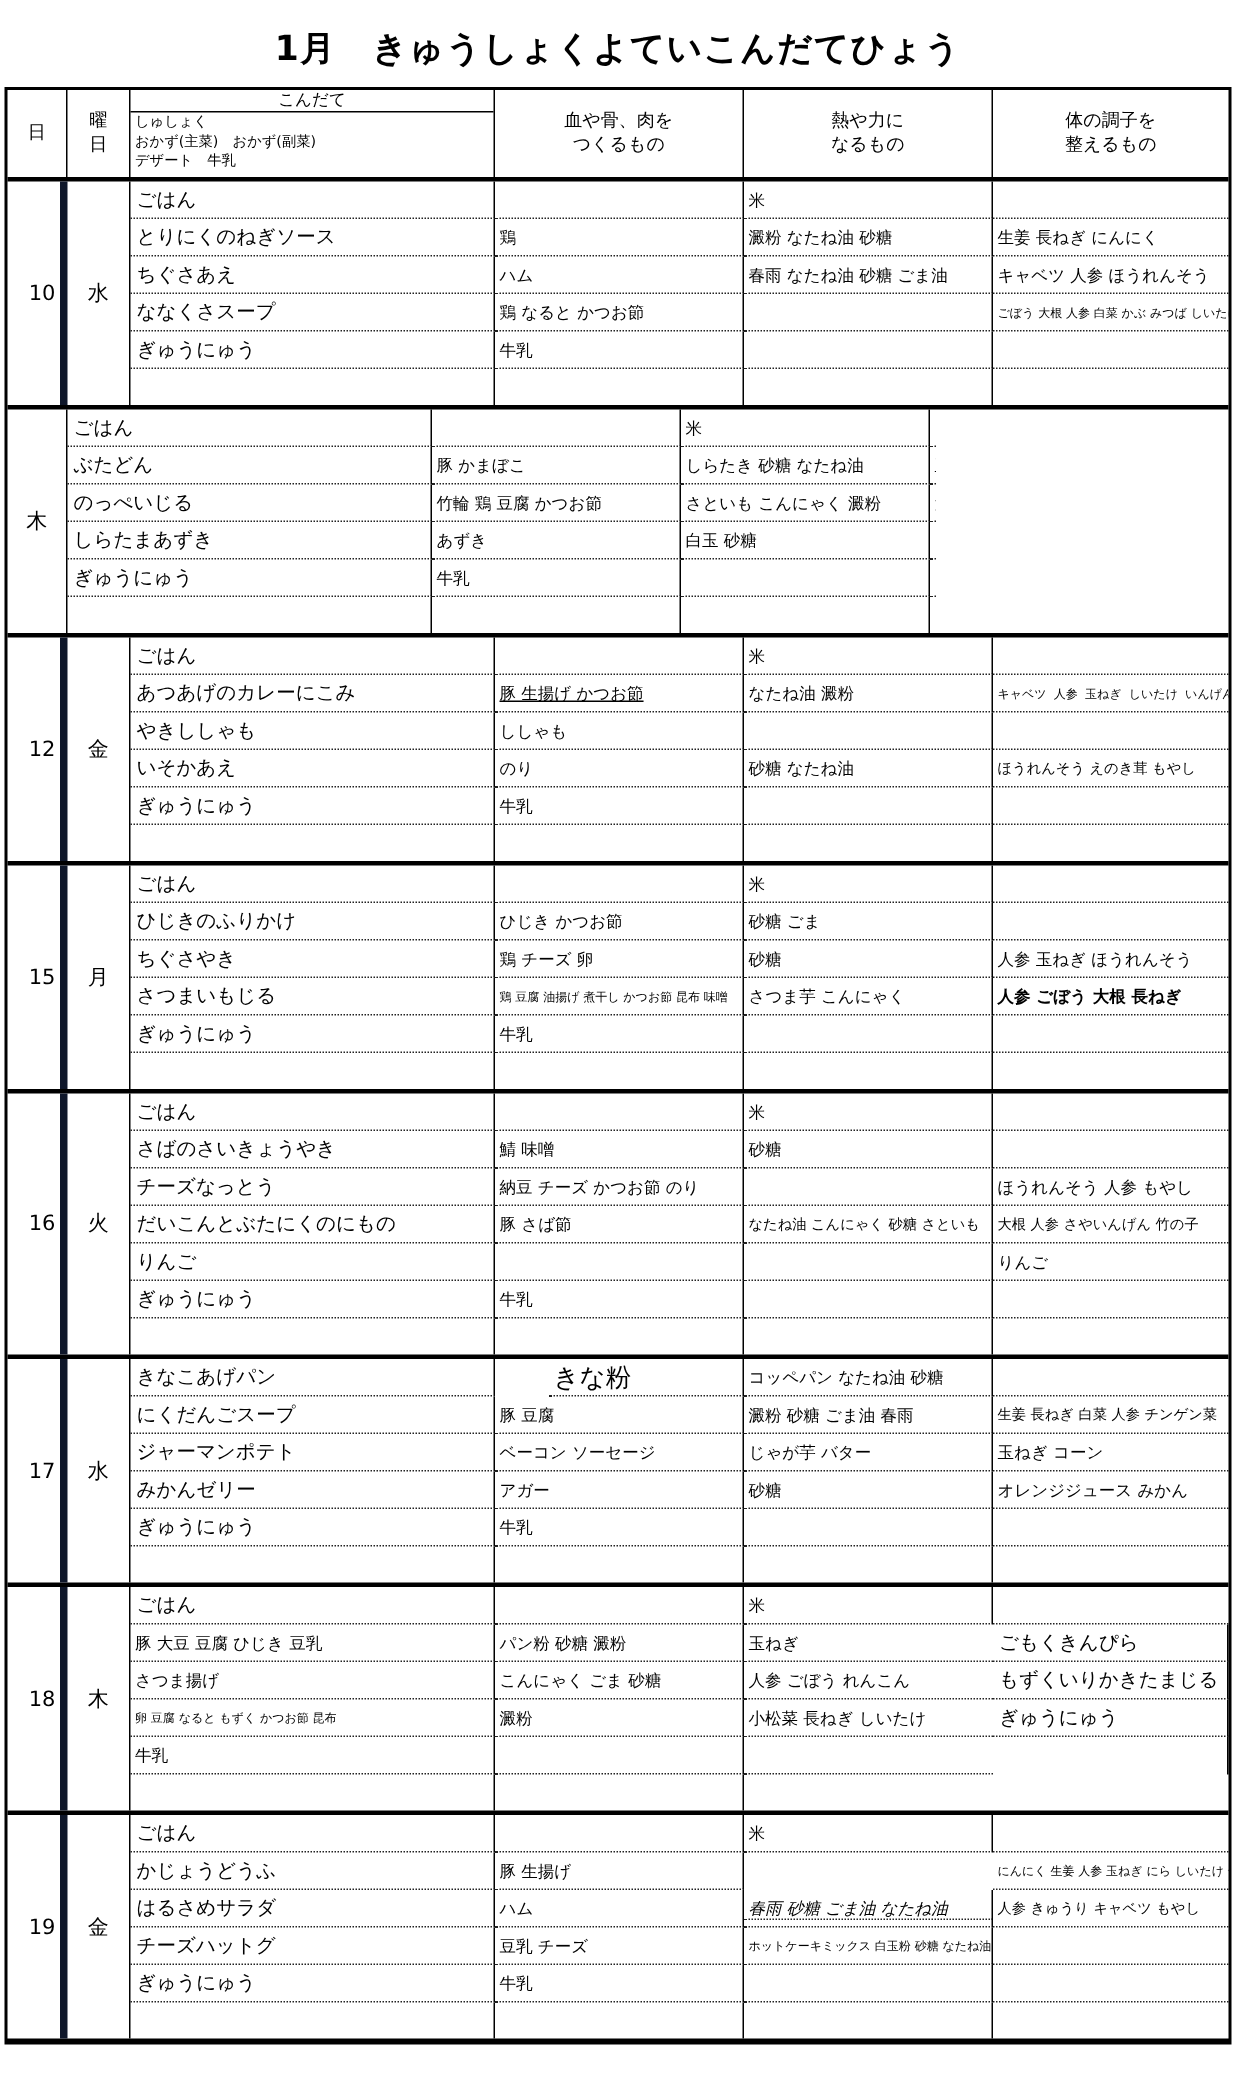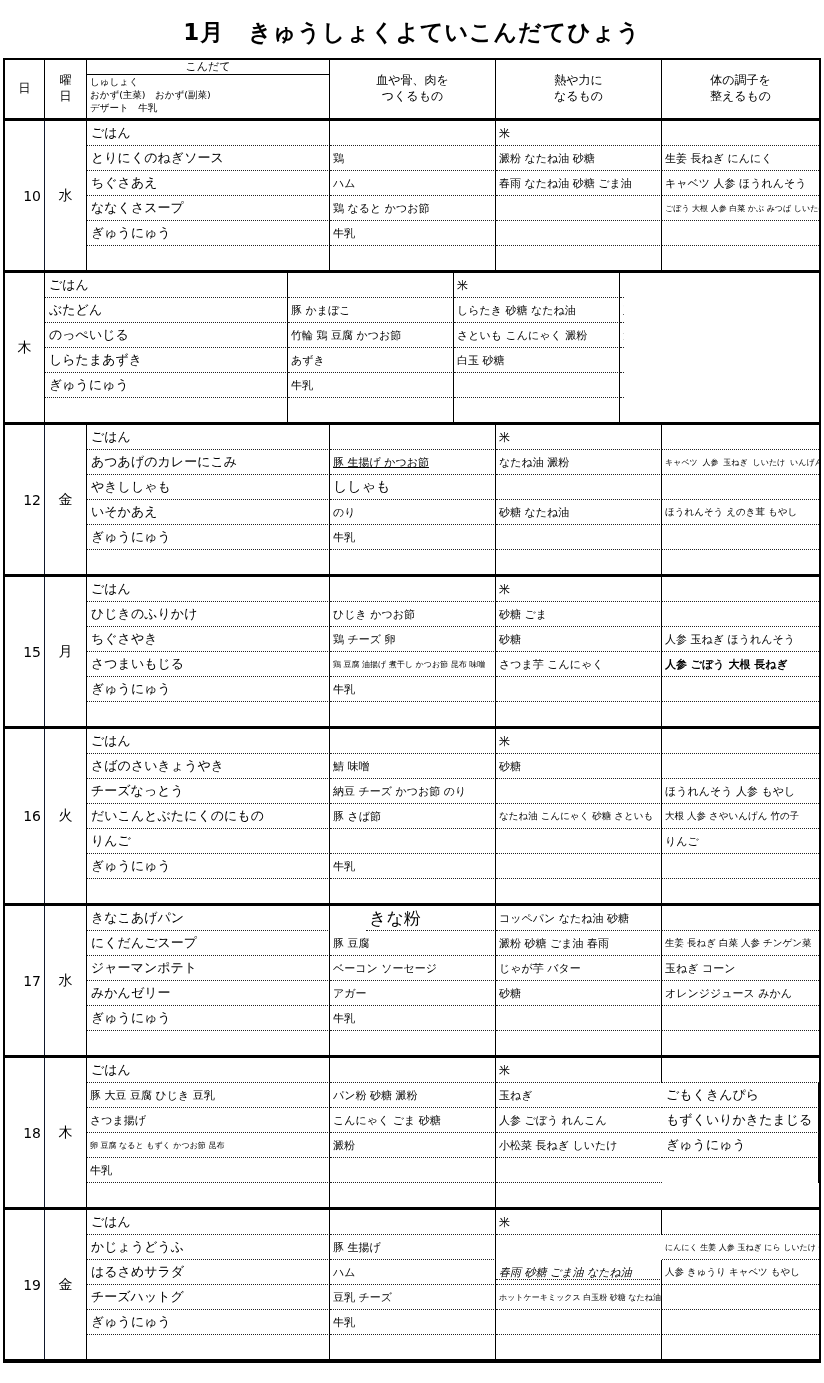--- a/index.html
+++ b/index.html
@@ -43,21 +43,21 @@
     flex:1; font-size:9.5px; text-align:left; padding:1px 0 0 3px;
     line-height:1.35; white-space:pre-line;
   }
   
   .day-block {
     display:grid;
     grid-template-columns:40px 42px 1fr;
     border-top:3px solid #000;
   }
   .date-cell {
-    border-right:1px solid #0f172a;
+    border-right:5px solid #0f172a;
     display:flex; align-items:center; justify-content:flex-end;
     padding-right:3px; font-size:14px;
   }
   .weekday-cell {
     border-right:1px solid #000;
     display:flex; align-items:center; justify-content:center;
     font-size:14px;
   }
   .rows-wrap {
     display:grid;
@@ -163,21 +163,21 @@
         <div class="rows-wrap" style="grid-template-rows: repeat(5, 25px) 1fr;">
           <div class="cell c0 menu-cell">ごはん</div>
           <div class="cell c1 ing-cell" style="font-size: 11px;"></div>
           <div class="cell c2 ing-cell" style="font-size: 11px;">米</div>
           <div class="cell c3 ing-cell" style="font-size: 11px;"></div>
           <div class="cell c0 menu-cell">あつあげのカレーにこみ</div>
           <div class="cell c1 ing-cell" style="font-size: 11px; text-decoration: underline;">豚 生揚げ かつお節</div>
           <div class="cell c2 ing-cell" style="font-size: 11px;">なたね油 澱粉</div>
           <div class="cell c3 ing-cell" style="font-size: 8px; font-family: Liberation Mono, monospace;">キャベツ 人参 玉ねぎ しいたけ いんげん</div>
           <div class="cell c0 menu-cell">やきししゃも</div>
-          <div class="cell c1 ing-cell" style="font-size: 14px;">ししゃも</div>
+          <div class="cell c1 ing-cell" style="font-size: 11px;">ししゃも</div>
           <div class="cell c2 ing-cell" style="font-size: 11px;"></div>
           <div class="cell c3 ing-cell" style="font-size: 11px;"></div>
           <div class="cell c0 menu-cell">いそかあえ</div>
           <div class="cell c1 ing-cell" style="font-size: 11px;">のり</div>
           <div class="cell c2 ing-cell" style="font-size: 11px;">砂糖 なたね油</div>
           <div class="cell c3 ing-cell" style="font-size: 9.5px;">ほうれんそう えのき茸 もやし</div>
           <div class="cell c0 menu-cell">ぎゅうにゅう</div>
           <div class="cell c1 ing-cell" style="font-size: 11px;">牛乳</div>
           <div class="cell c2 ing-cell" style="font-size: 11px;"></div>
           <div class="cell c3 ing-cell" style="font-size: 11px;"></div>

